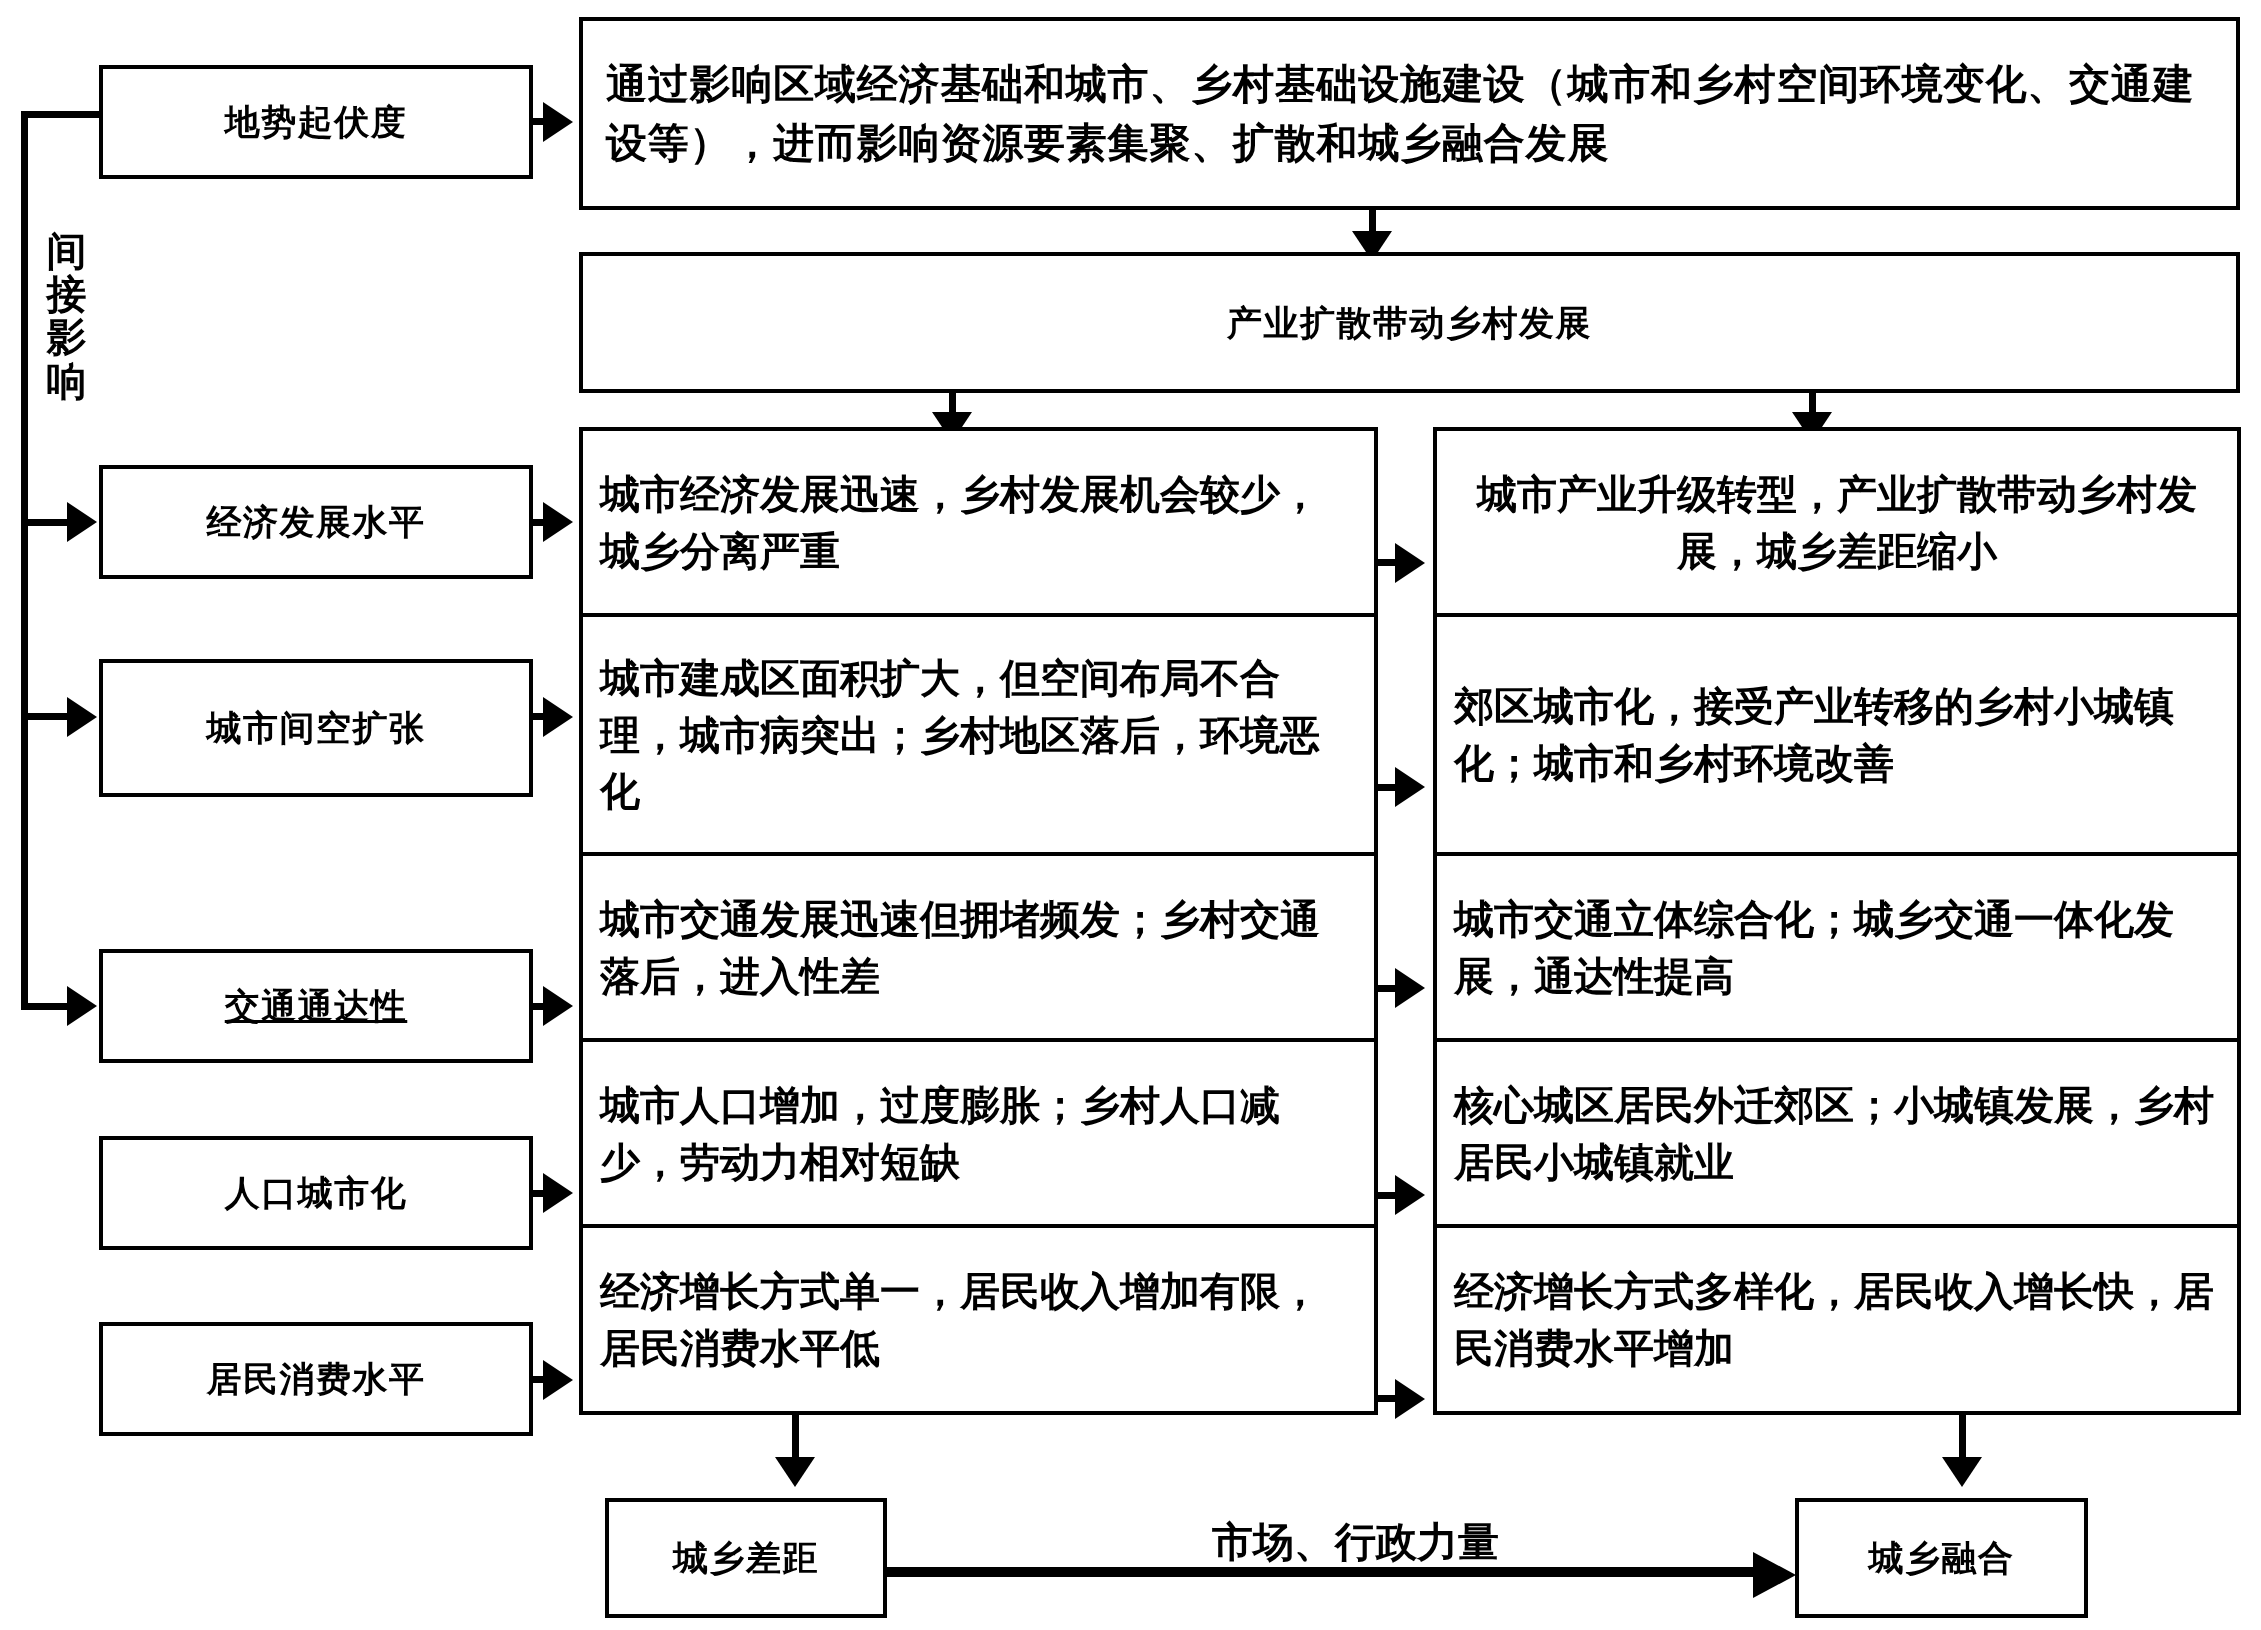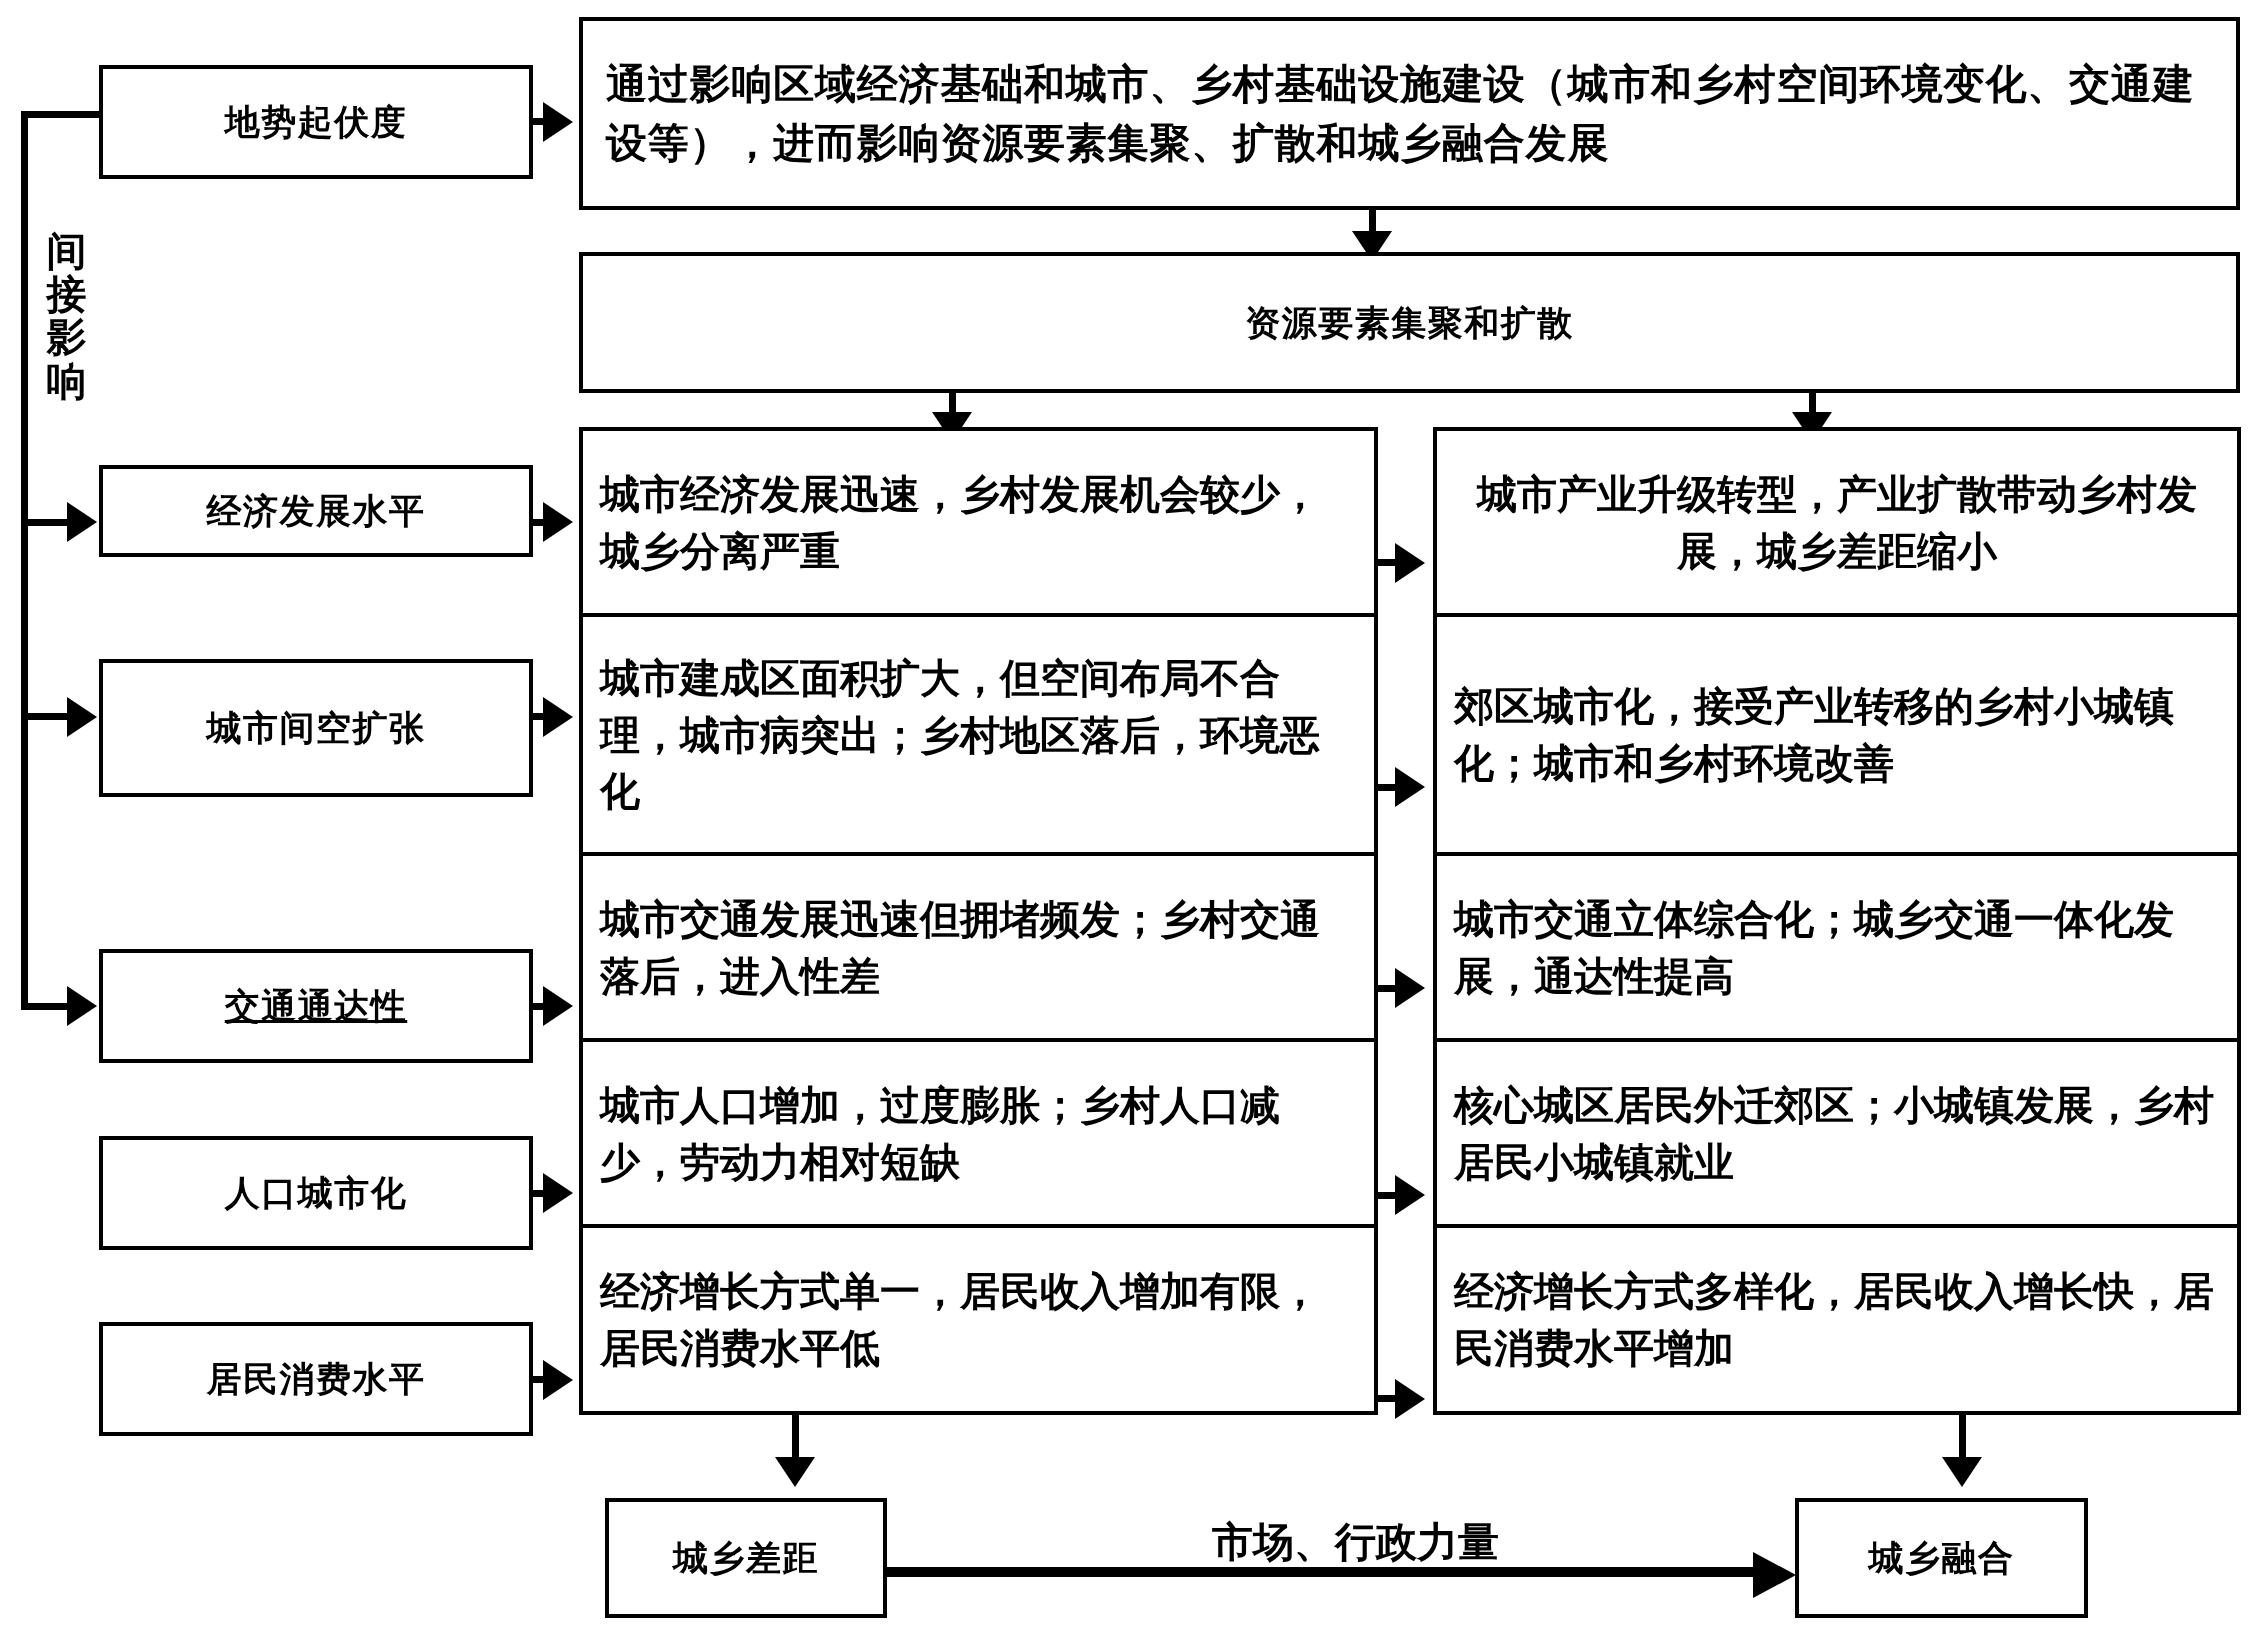--- a/index.html
+++ b/index.html
@@ -64,29 +64,29 @@
   <div class="arrow-r" style="left:543px;top:102px;"></div>
 
   <div class="box lft" style="left:579px;top:17px;width:1661px;height:193px;">
     <span class="t t-wide">通过影响区域经济基础和城市、乡村基础设施建设（城市和乡村空间环境变化、交通建设等），进而影响资源要素集聚、扩散和城乡融合发展</span>
   </div>
 
   <div class="ln" style="left:1369px;top:210px;width:6.9px;height:34px;"></div>
   <div class="arrow-d" style="left:1352px;top:231px;"></div>
 
   <div class="box ctr" style="left:579px;top:252px;width:1661px;height:141px;">
-    <span class="t t-lbl">资源要素集聚和扩散</span>
+    <span class="t t-lbl">产业扩散带动乡村发展</span>
   </div>
 
   <div class="ln" style="left:949px;top:392px;width:6.9px;height:30.5px;"></div>
   <div class="arrow-d" style="left:932px;top:412px;"></div>
   <div class="ln" style="left:1809px;top:392px;width:6.9px;height:30.5px;"></div>
   <div class="arrow-d" style="left:1792px;top:412px;"></div>
 
-  <div class="box ctr" style="left:99px;top:465px;width:434px;height:92px;">
+  <div class="box ctr" style="left:99px;top:465px;width:434px;height:114px;">
     <span class="t t-lbl">经济发展水平</span>
   </div>
   <div class="box ctr" style="left:99px;top:659px;width:434px;height:138px;">
     <span class="t t-lbl">城市间空扩张</span>
   </div>
   <div class="box ctr" style="left:99px;top:949px;width:434px;height:114px;text-decoration:underline;">
     <span class="t t-lbl">交通通达性</span>
   </div>
   <div class="box ctr" style="left:99px;top:1136px;width:434px;height:114px;">
     <span class="t t-lbl">人口城市化</span>

